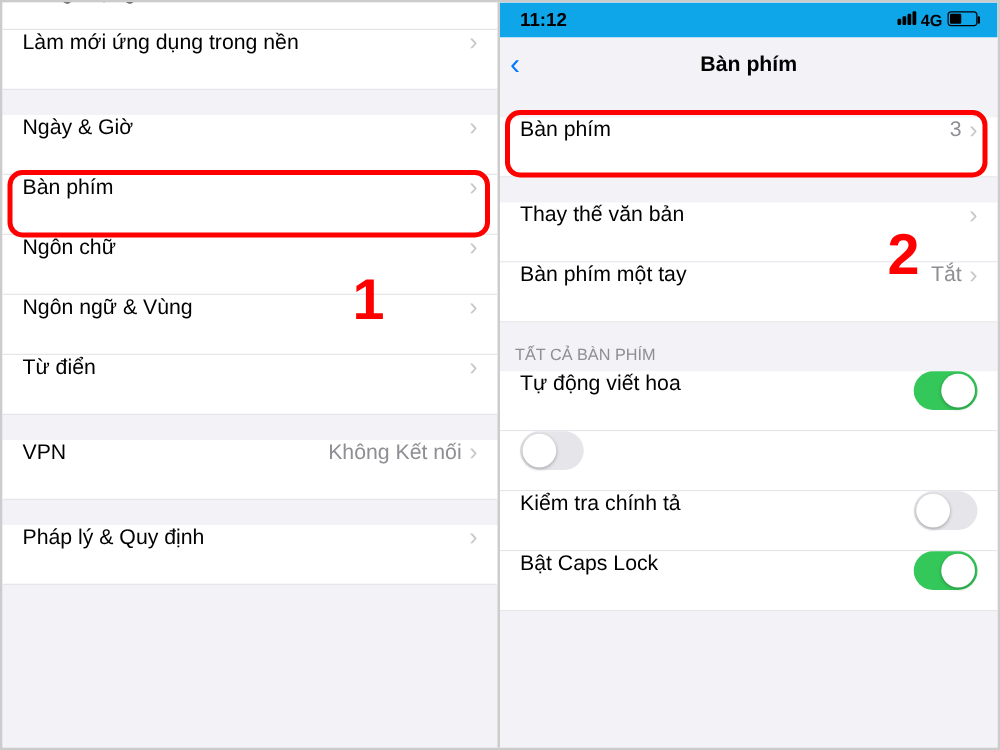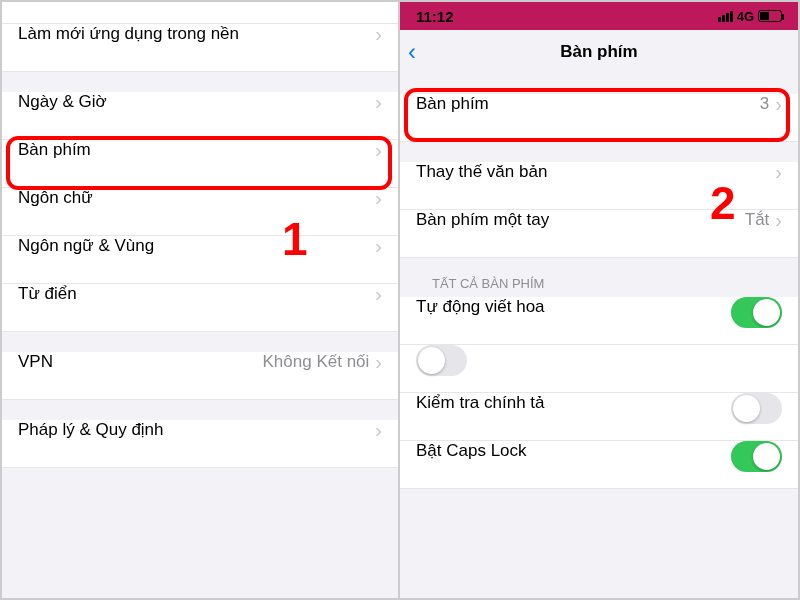--- a/index.html
+++ b/index.html
@@ -12,24 +12,24 @@
     border: 2px solid #ccc;
   }
   .container { display: flex; width: 100%; height: 100%; }
   .panel { width: 50%; height: 100%; background: #f2f2f7; position: relative; overflow: hidden; }
   .panel.left { border-right: 2px solid #ccc; }
 
   .status-bar {
     height: 28px;
     display: flex; align-items: center; justify-content: space-between;
     padding: 0 16px; font-size: 15px; font-weight: 600;
-    background: #be185d;
+    background: #0ea5e9;
   }
   .status-left { flex:1; text-align: left; }
-  .status-right { flex:1; display: flex; justify-content: flex-end; align-items: center; gap: 4px; font-size: 13px;}
+  .status-right { flex:1; display: flex; justify-content: flex-end; align-items: flex-start; gap: 4px; font-size: 13px;}
   .bars { display: inline-flex; align-items: flex-end; gap: 1px; }
   .bars i { width: 3px; background:#000; display:inline-block; border-radius:1px;}
   .bars i:nth-child(1){height:5px;}
   .bars i:nth-child(2){height:7px;}
   .bars i:nth-child(3){height:9px;}
   .bars i:nth-child(4){height:11px;}
   .battery {
     width: 24px; height: 12px; border:1px solid #000; border-radius:3px;
     position: relative; display:inline-block;
   }
@@ -46,21 +46,21 @@
   .back-area { display:flex; align-items: center; color:#007aff; font-size:17px; }
   .back-chevron { font-size:24px; line-height:1; margin-right:2px; font-weight:400;}
   .nav-title {
     position:absolute; left:0; right:0; text-align:center;
     font-size:17px; font-weight:600; color:#000;
     pointer-events:none;
   }
 
   .group-spacer { height: 20px; }
   .group-header {
-    padding: 18px 16px 6px 32px;
+    padding: 18px 16px 6px 12px;
     font-size: 13px;
     color: #8e8e93;
     text-transform: uppercase;
   }
 
   .row {
     background: #fff;
     min-height: 48px;
     display: flex; 
     padding: 0 16px;

